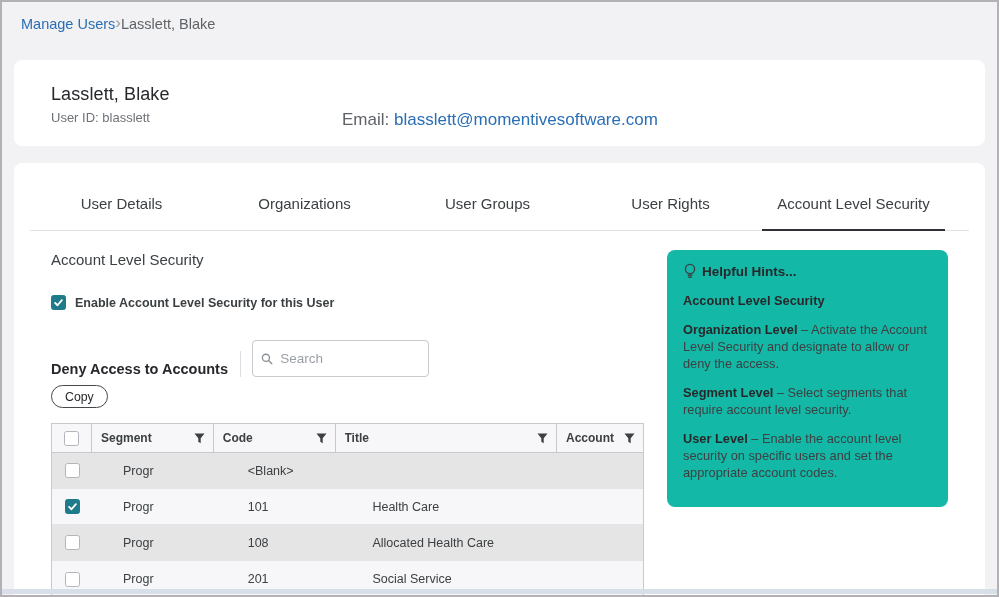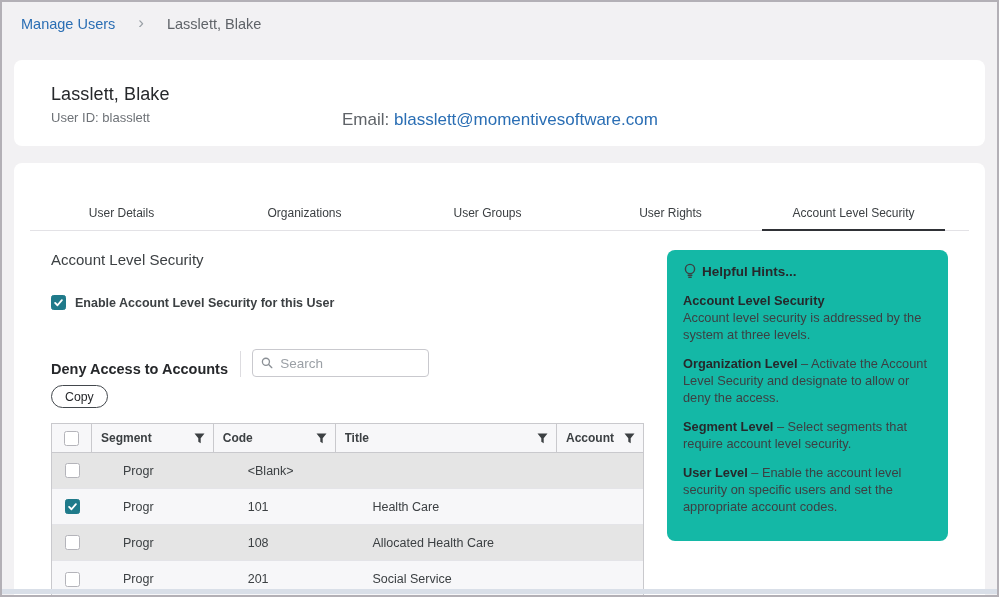--- a/index.html
+++ b/index.html
@@ -6,57 +6,57 @@
   html,body { width:999px; height:597px; overflow:hidden; }
   body {
     position:relative;
     background:#f2f1f3;
     font-family:"Liberation Sans", sans-serif;
     color:#3c4043;
   }
   .frame { position:absolute; inset:0; border:2px solid #b3b0b6; z-index:40; pointer-events:none; }
 
   
-  .breadcrumb { position:absolute; top:14px; left:21px; display:flex; align-items:center; gap:23px; font-size:14.5px; }
+  .breadcrumb { position:absolute; top:14px; left:21px; display:flex; align-items:center; gap:0; font-size:14.5px; }
   .breadcrumb a { color:var(--blue); text-decoration:none; font-weight:500; cursor:pointer; }
   .breadcrumb .sep { color:#9aa0a6; font-size:17px; line-height:1; padding-bottom:2px; }
   .breadcrumb .cur { color:#5f6368; }
 
   
   .card { position:absolute; left:14px; right:14px; background:#fff; border-radius:8px; }
   .card-user { top:60px; height:86px; }
   .card-user h1 { position:absolute; left:37px; top:24px; font-size:18px; font-weight:500; color:#26282b; letter-spacing:.1px; }
   .card-user .uid { position:absolute; left:37px; top:50px; font-size:13px; color:#6e7277; }
   .card-user .email { position:absolute; left:328px; top:50px; font-size:17px; color:#5f6368; }
   .card-user .email a { color:var(--blue); text-decoration:none; cursor:pointer; }
 
   .card-main { top:163px; height:470px; }
 
   
   .tabbar { position:absolute; top:32px; left:16px; right:16px; height:36px; border-bottom:1px solid #e3e2e6; }
   .tabs { display:flex; height:100%; margin-right:24px; }
-  .tab { flex:1; display:flex; align-items:center; justify-content:center; font-size:12px; color:#3c4043; cursor:pointer; position:relative; }
+  .tab { flex:1; display:flex; justify-content:center; font-size:15px; color:#3c4043; cursor:pointer; position:relative; }
   .tab.active::after { content:""; position:absolute; left:0; right:0; bottom:-1px; height:2px; background:var(--underline); }
 
   
   .left-col { position:absolute; left:37px; top:88px; width:593px; }
   .left-col h2 { font-size:15px; font-weight:400; color:#3c4043; }
 
   .enable-row { position:absolute; top:44px; left:0; display:flex; align-items:center; gap:9px; cursor:pointer; }
   .enable-label { font-size:12.5px; font-weight:700; color:#3c4043; }
 
   .cb { width:15px; height:15px; border:1.5px solid #b4b4ba; border-radius:2.5px; background:#fff; display:inline-flex; align-items:center; justify-content:center; flex:0 0 auto; cursor:pointer; }
   .cb.checked { background:var(--teal); border-color:var(--teal); }
   .cb svg { display:none; }
   .cb.checked svg { display:block; }
 
   .deny-row { position:absolute; top:96px; left:0; display:flex; align-items:flex-end; height:30px; }
   .deny-row h3 { font-size:14.5px; font-weight:700; color:#26282b; }
   .vdiv { width:1px; height:26px; background:#dddce0; margin:0 11px 0 12px; }
-  .search { display:flex; align-items:center; gap:7px; width:177px; height:28px; border:1px solid #c9c9ce; border-radius:4px; background:#fff; padding:0 8px; }
+  .search { display:flex; align-items:center; gap:7px; width:177px; height:37px; border:1px solid #c9c9ce; border-radius:4px; background:#fff; padding:0 8px; }
   .search input { border:none; outline:none; width:100%; font-family:inherit; font-size:13.5px; color:#3c4043; background:transparent; }
   .search input::placeholder { color:#9ba0a6; }
 
   .copy { position:absolute; top:134px; left:0; height:23px; padding:0 13px; border:1.5px solid #43484d; border-radius:12px; background:#fff; font-family:inherit; font-size:12.3px; color:#26282b; cursor:pointer; line-height:20px; }
 
   
   .table { position:absolute; top:172px; left:0; width:593px; border:1px solid #c9c9cd; background:#e5e5e5; }
   .tr, .thead { display:flex; }
   .thead { background:#f7f7f9; border-bottom:1px solid #c9c9cd; }
   .th { display:flex; align-items:center; justify-content:space-between; height:28px; padding:0 8px 0 9px; font-size:12px; font-weight:700; color:#3c4043; border-right:1px solid #c9c9cd; }
@@ -222,21 +222,21 @@
   <aside class="hints">
     <div class="hints-title">
       <svg width="14" height="16" viewBox="0 0 14 16">
         <circle cx="7" cy="6" r="4.6" fill="none" stroke="#3c4043" stroke-width="1.4"></circle>
         <line x1="5.2" y1="12.2" x2="8.8" y2="12.2" stroke="#3c4043" stroke-width="1.4" stroke-linecap="round"></line>
         <line x1="5.8" y1="14.3" x2="8.2" y2="14.3" stroke="#3c4043" stroke-width="1.4" stroke-linecap="round"></line>
       </svg>
       <span>Helpful Hints...</span>
     </div>
     <div id="hints-body">
-        <div class="hint-sec"><div class="hint-head">Account Level Security</div><span>Account level security is addressed by the system at three levels.</span></div>
+        <div class="hint-sec"><div class="hint-head">Account Level Security</div></div>
         <div class="hint-sec"><span class="hint-head">Organization Level</span><span> – Activate the Account Level Security and designate to allow or deny the access.</span></div>
         <div class="hint-sec"><span class="hint-head">Segment Level</span><span> – Select segments that require account level security.</span></div>
         <div class="hint-sec"><span class="hint-head">User Level</span><span> – Enable the account level security on specific users and set the appropriate account codes.</span></div>
       </div>
   </aside>
 </section>
 
 <div class="hscroll"></div>
 
 </body></html>

